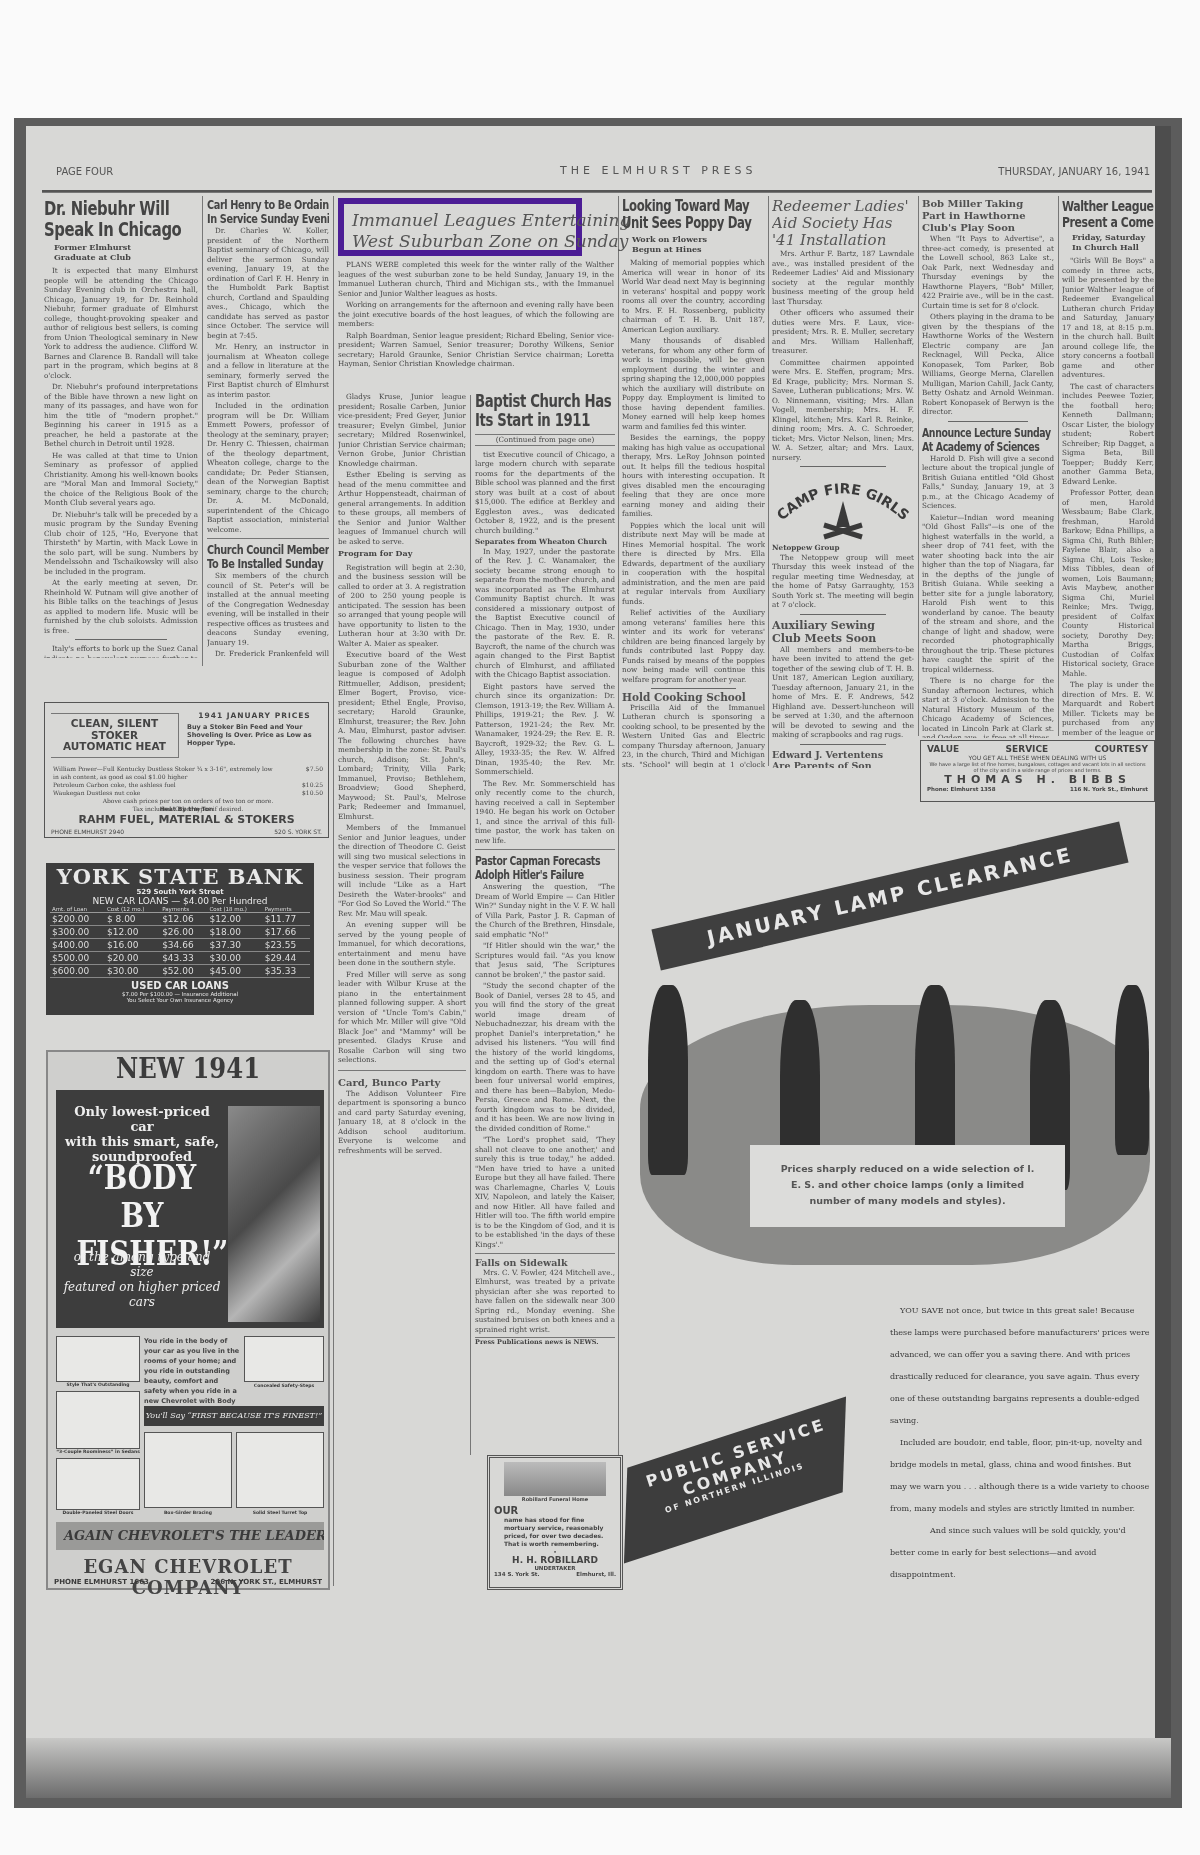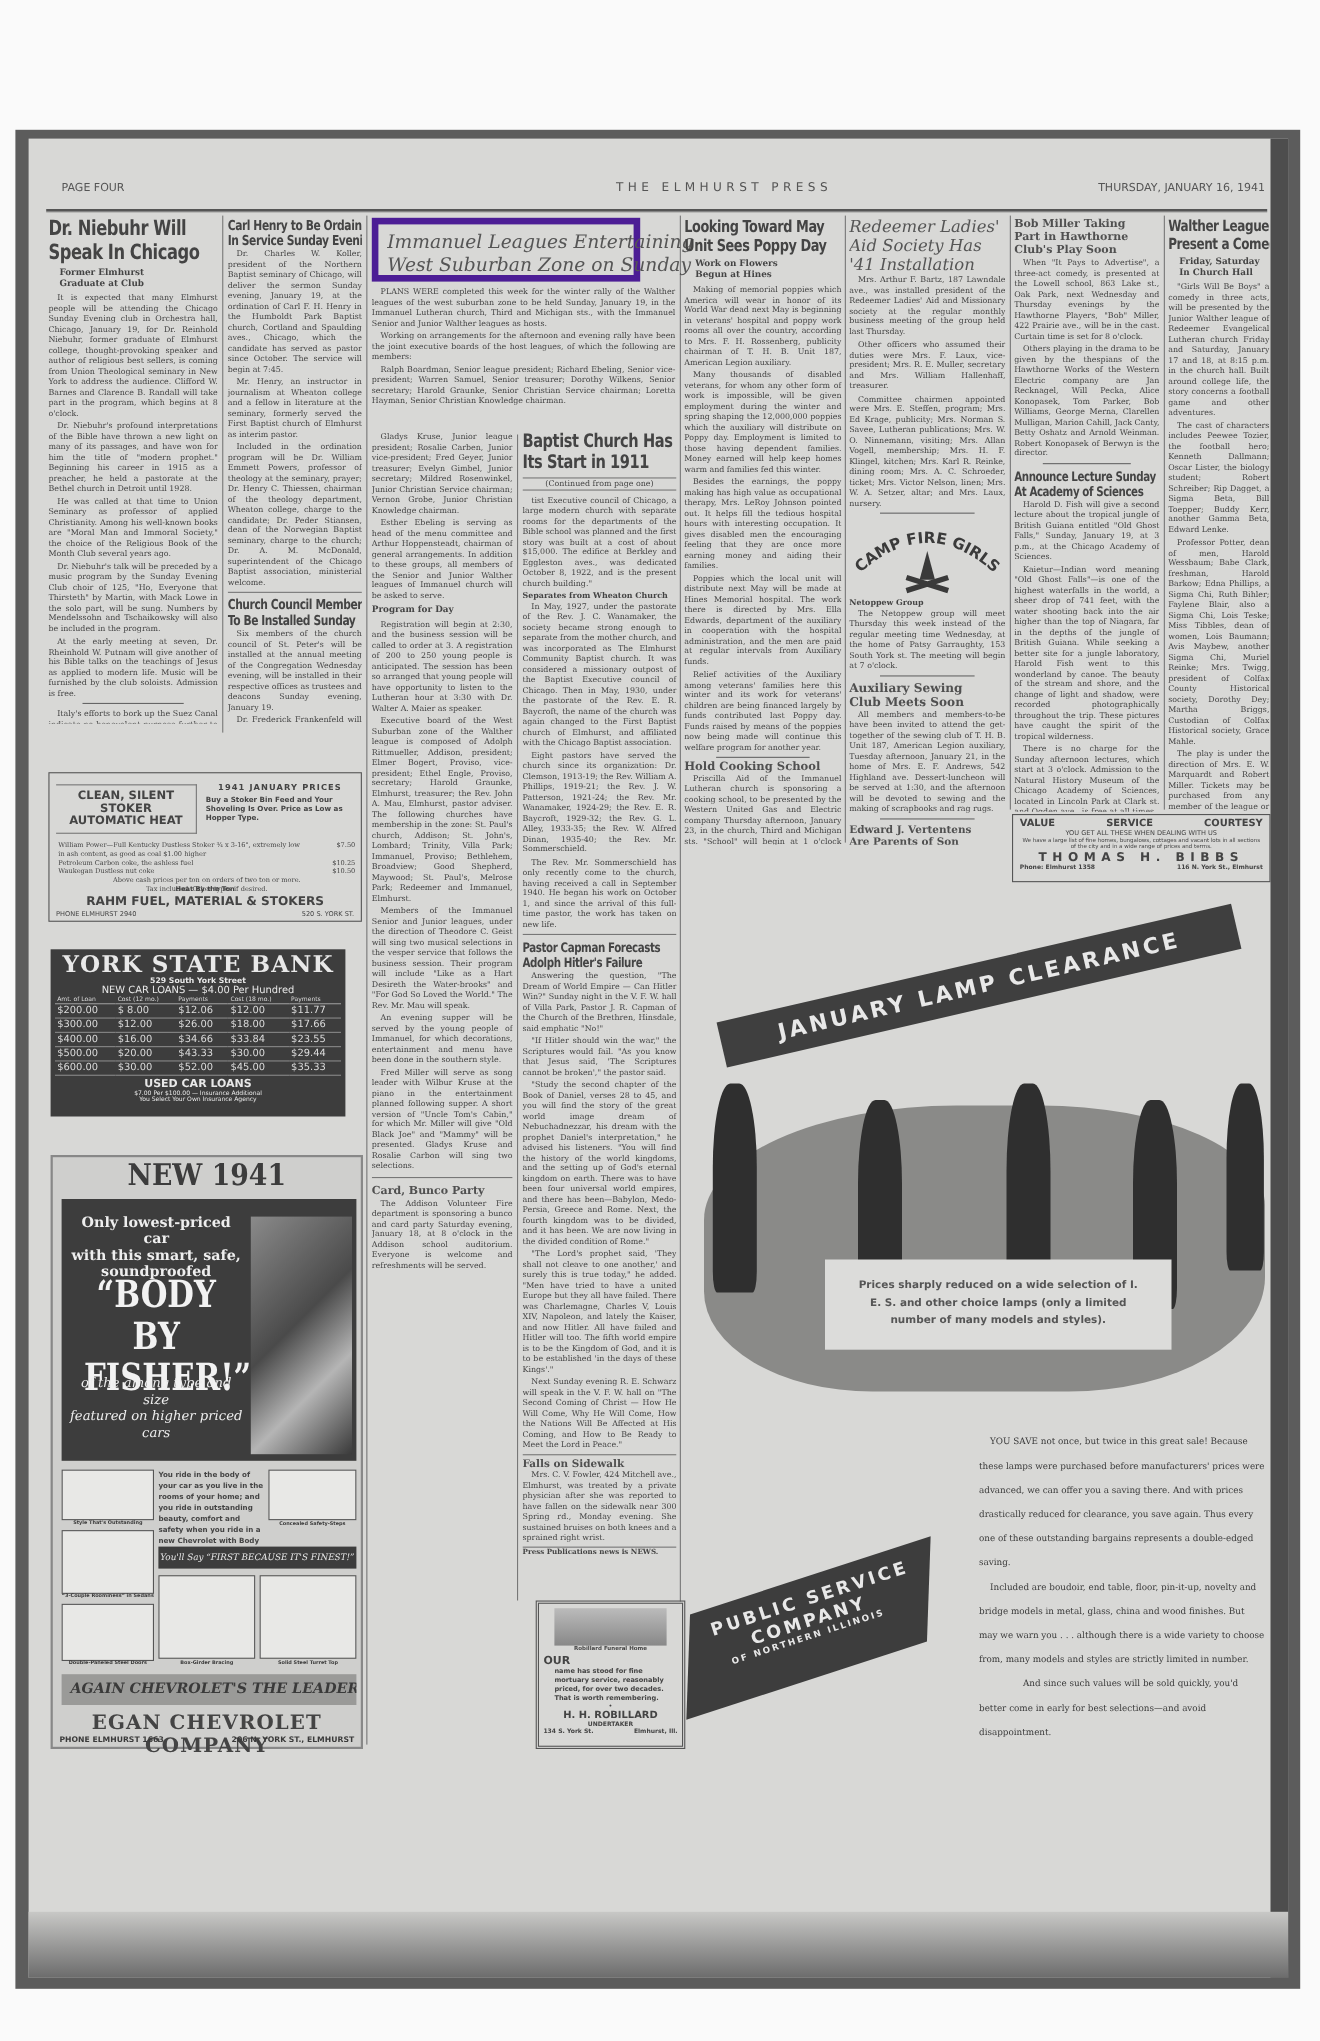--- a/index.html
+++ b/index.html
@@ -133,21 +133,20 @@
   <p class="body">The Rev. Mr. Sommerschield has only recently come to the church, having received a call in September 1940. He began his work on October 1, and since the arrival of this full-time pastor, the work has taken on new life.</p>
   <div style="border-top:1px solid #777;margin:4px 0;"></div>
   <div class="hl-cond" style="font-size:12px;line-height:14px;">
     <div>Pastor Capman Forecasts</div>
     <div>Adolph Hitler's Failure</div>
   </div>
   <p class="body">Answering the question, "The Dream of World Empire — Can Hitler Win?" Sunday night in the V. F. W. hall of Villa Park, Pastor J. R. Capman of the Church of the Brethren, Hinsdale, said emphatic "No!"</p>
   <p class="body">"If Hitler should win the war," the Scriptures would fail. "As you know that Jesus said, 'The Scriptures cannot be broken'," the pastor said.</p>
   <p class="body">"Study the second chapter of the Book of Daniel, verses 28 to 45, and you will find the story of the great world image dream of Nebuchadnezzar, his dream with the prophet Daniel's interpretation," he advised his listeners. "You will find the history of the world kingdoms, and the setting up of God's eternal kingdom on earth. There was to have been four universal world empires, and there has been—Babylon, Medo-Persia, Greece and Rome. Next, the fourth kingdom was to be divided, and it has been. We are now living in the divided condition of Rome."</p>
   <p class="body">"The Lord's prophet said, 'They shall not cleave to one another,' and surely this is true today," he added. "Men have tried to have a united Europe but they all have failed. There was Charlemagne, Charles V, Louis XIV, Napoleon, and lately the Kaiser, and now Hitler. All have failed and Hitler will too. The fifth world empire is to be the Kingdom of God, and it is to be established 'in the days of these Kings'."</p>
-  <p class="body">Next Sunday evening R. E. Schwarz will speak in the V. F. W. hall on "The Second Coming of Christ — How He Will Come, Why He Will Come, How the Nations Will Be Affected at His Coming, and How to Be Ready to Meet the Lord in Peace."</p>
   <div style="border-top:1px solid #777;margin:4px 0;"></div>
   <div class="hl-slab" style="font-size:9.5px;">Falls on Sidewalk</div>
   <p class="body">Mrs. C. V. Fowler, 424 Mitchell ave., Elmhurst, was treated by a private physician after she was reported to have fallen on the sidewalk near 300 Spring rd., Monday evening. She sustained bruises on both knees and a sprained right wrist.</p>
   <div style="font-weight:bold;font-size:6.5px;border-top:1px solid #777;margin-top:3px;">Press Publications news is NEWS.</div>
 </div>
 
 <div class="col" style="left:622px;top:198px;width:143px;height:570px;">
   <div class="hl-cond" style="font-size:15px;line-height:17px;">
     <div>Looking Toward May</div>
     <div>Unit Sees Poppy Day</div>
@@ -295,21 +294,21 @@
           <td>$300.00</td>
           <td>$12.00</td>
           <td>$26.00</td>
           <td>$18.00</td>
           <td>$17.66</td>
         </tr>
       <tr>
           <td>$400.00</td>
           <td>$16.00</td>
           <td>$34.66</td>
-          <td>$33.84</td>
+          <td>$37.30</td>
           <td>$23.55</td>
         </tr>
       <tr>
           <td>$500.00</td>
           <td>$20.00</td>
           <td>$43.33</td>
           <td>$30.00</td>
           <td>$29.44</td>
         </tr>
       <tr>

